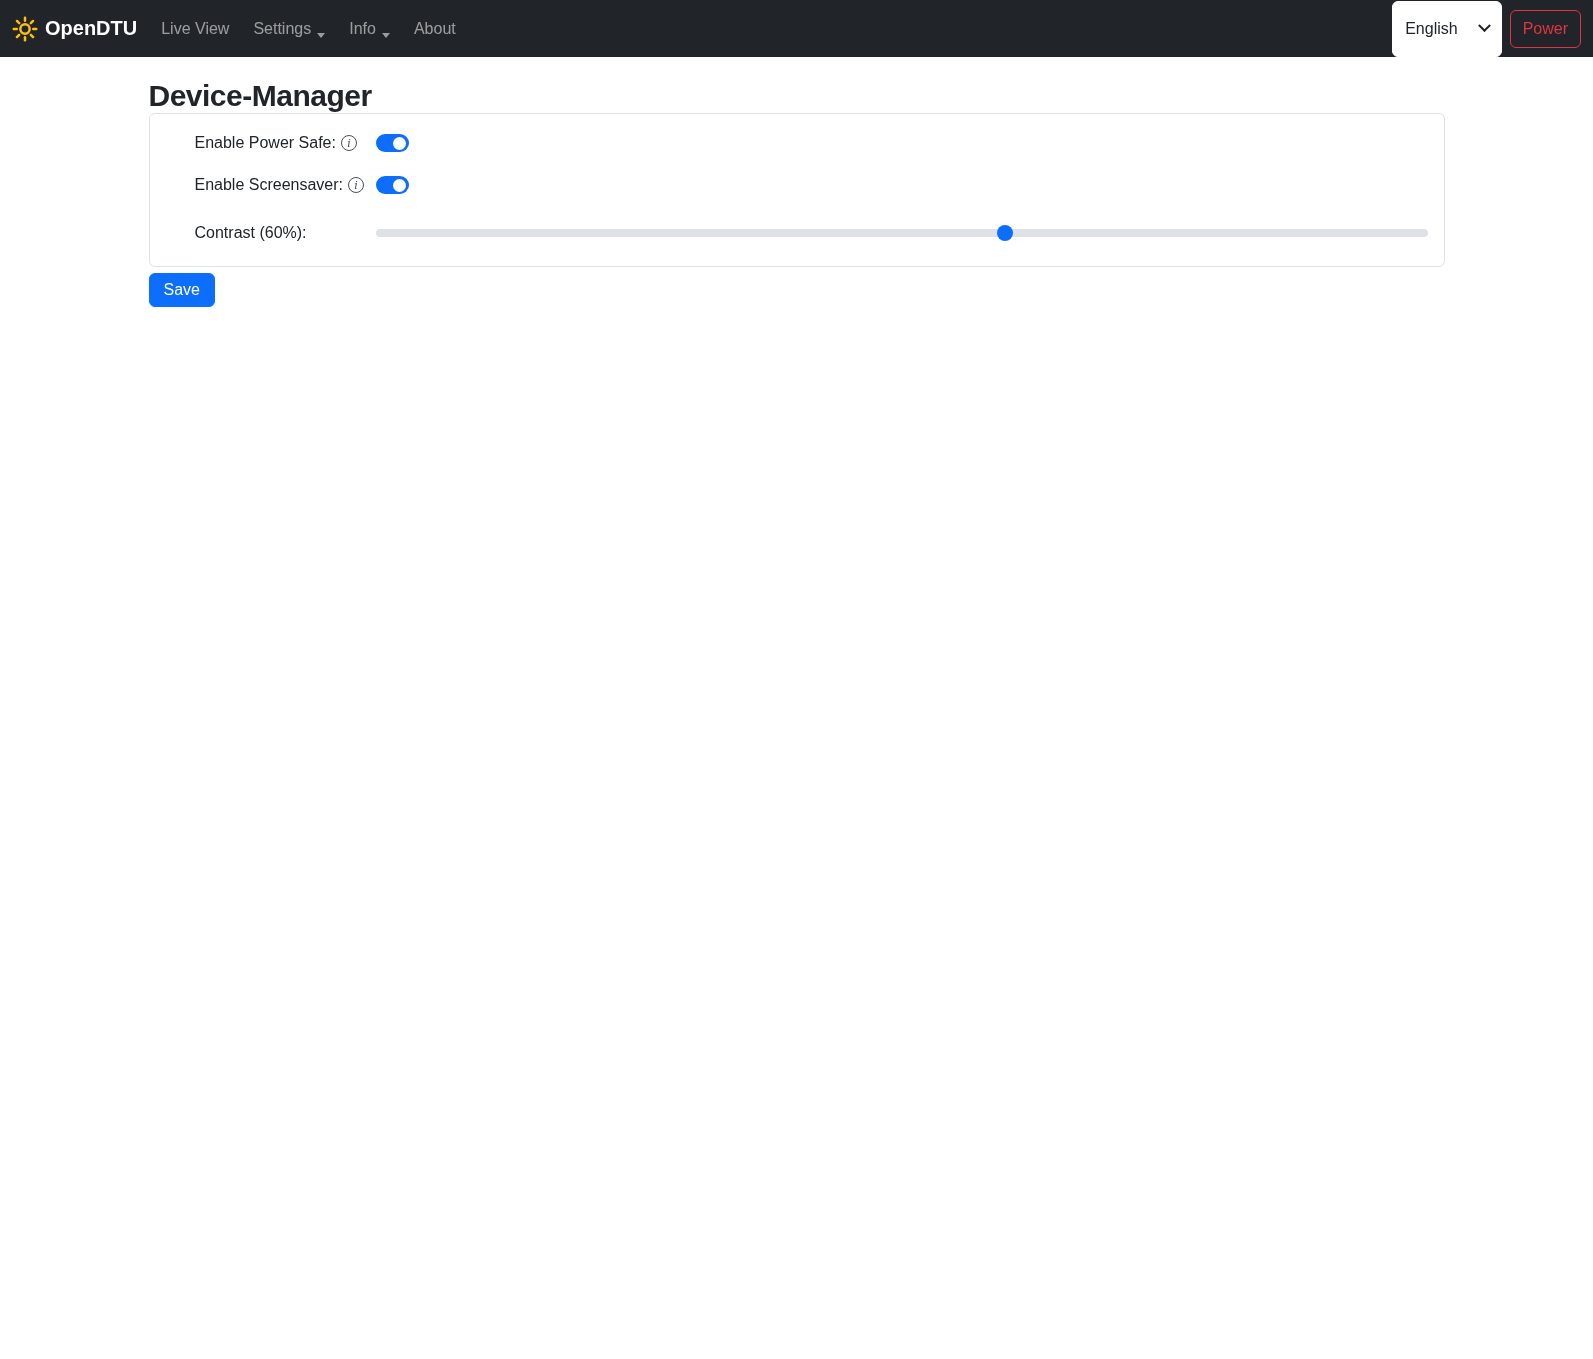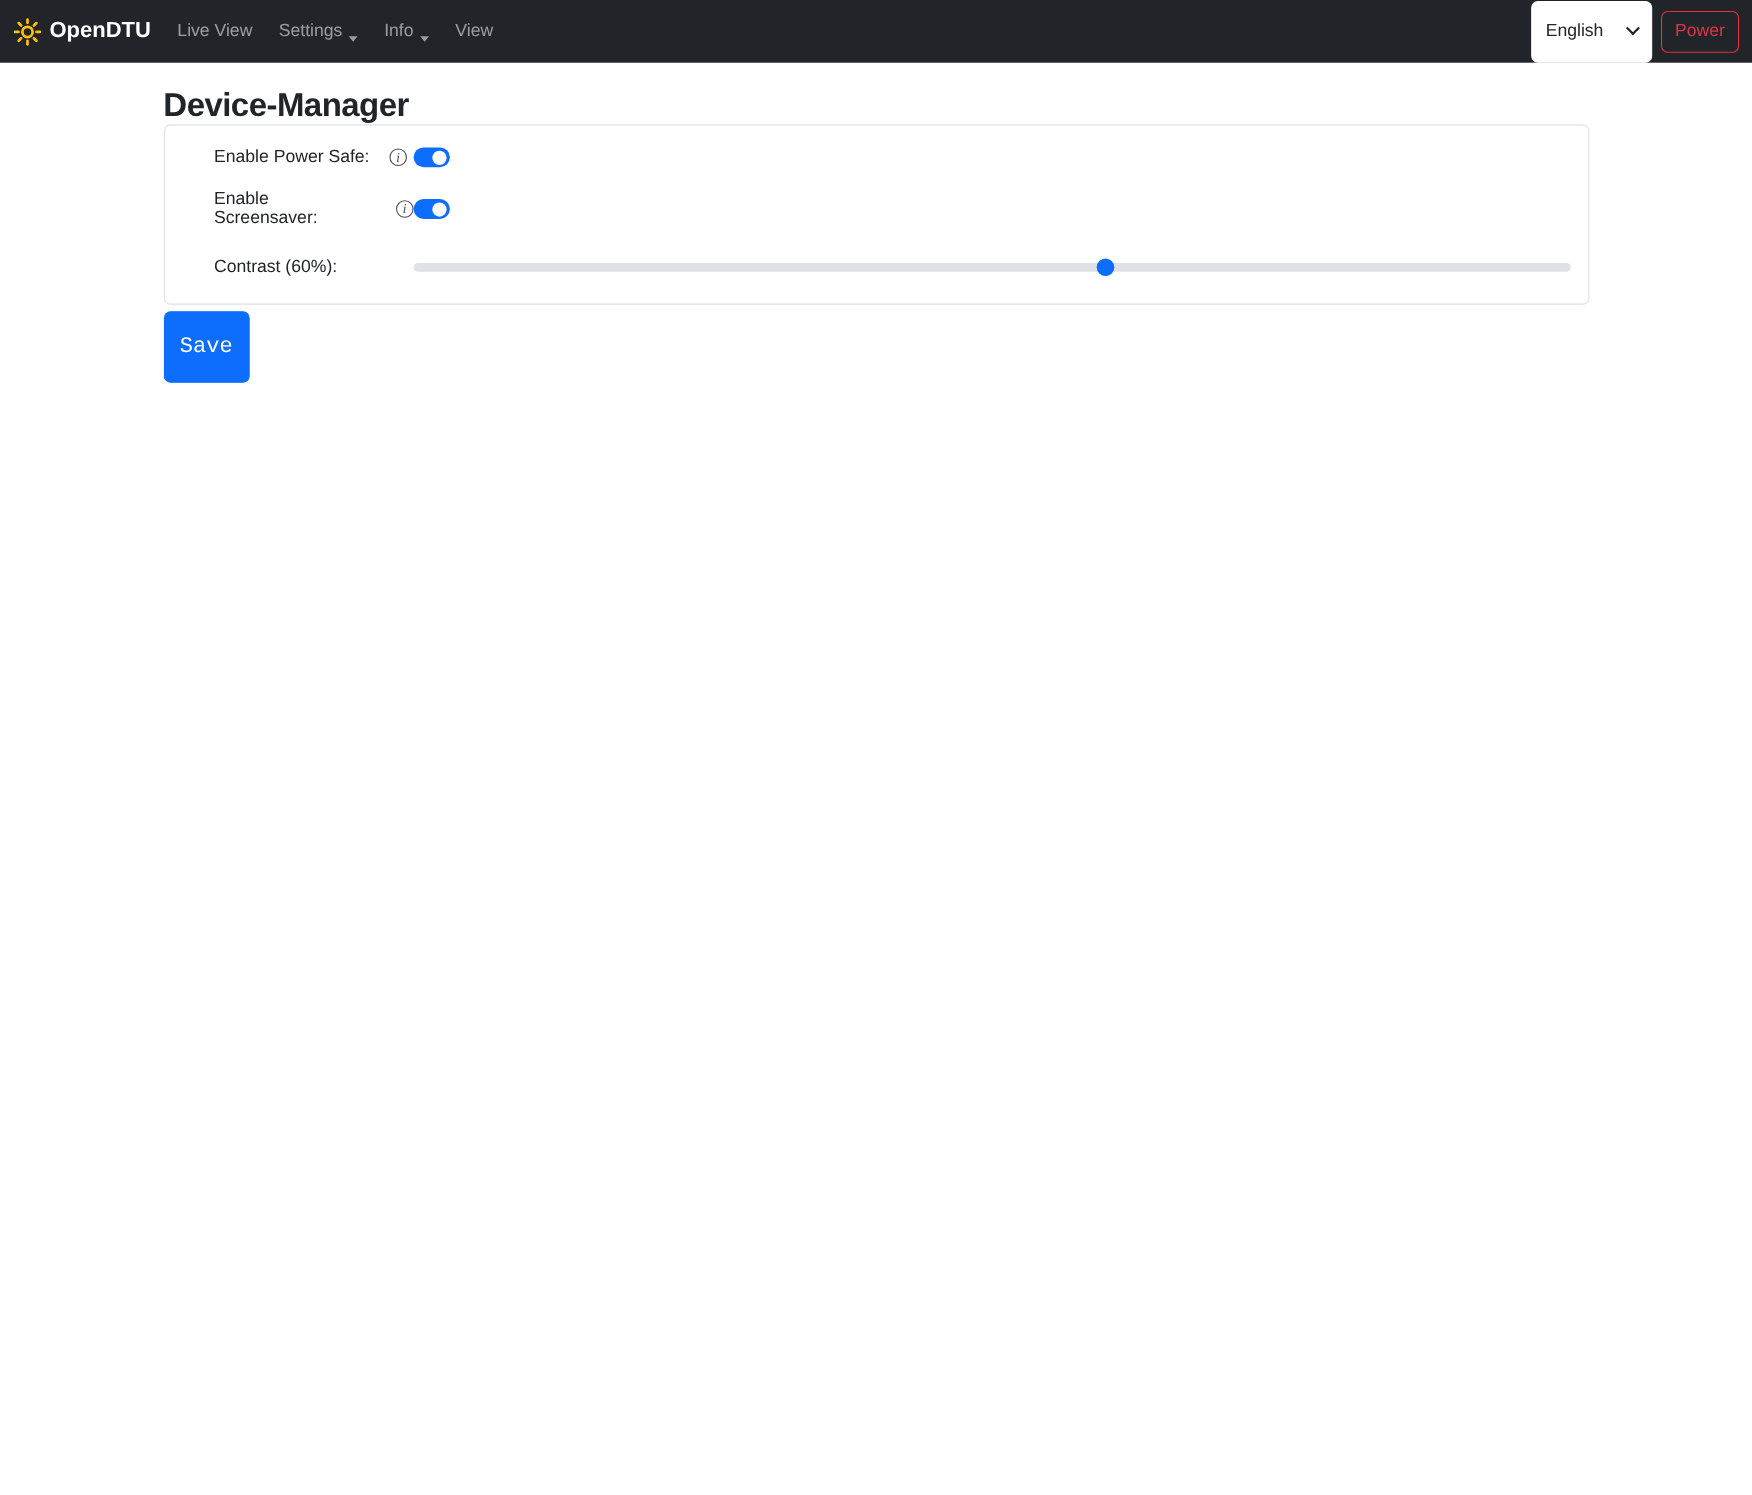--- a/index.html
+++ b/index.html
@@ -137,21 +137,21 @@
     align-items:center;
     margin-bottom:16px;
     min-height:26px;
   }
   .form-row:last-child{margin-bottom:4px;margin-top:22px;}
   .form-label{
     flex:0 0 16.6667%;
     max-width:16.6667%;
     font-size:16px;
     color:var(--text);
-    display:flex;align-items:center;gap:18px;padding-left:29px;
+    display:flex;align-items:center;gap:5px;padding-left:29px;
   }
   .info-icon{
     width:16px;height:16px;
     border:1px solid #4a5056;
     border-radius:50%;
     display:inline-flex;align-items:center;justify-content:center;
     font-family:"DejaVu Serif","Liberation Serif",serif;
     font-style:italic;
     font-size:11px;
     line-height:1;
@@ -202,23 +202,23 @@
     background:var(--accent);
   }
 
   
   .save-btn{
     margin-top:6px;
     background:var(--accent);
     color:#ffffff;
     border:1px solid var(--accent);
     border-radius:6px;
-    padding:20px 14px;
-    font-size:20px;
-    font-family:Liberation Mono, monospace;
+    padding:7px 14px;
+    font-size:16px;
+    font-family:Liberation Sans, sans-serif;
     cursor:pointer;
   }
 </style>
 </head>
 <body>
 
 <nav class="navbar">
   <div class="nav-left">
     <a class="brand">
       <span class="sun">
@@ -242,21 +242,21 @@
       </a>
       <a class="nav-link">
         <span>Settings</span>
         <span class="caret"></span>
       </a>
       <a class="nav-link">
         <span>Info</span>
         <span class="caret"></span>
       </a>
       <a class="nav-link">
-        <span>View</span>
+        <span>About</span>
       </a>
     </div>
   </div>
   <div class="nav-right">
     <div class="lang-select">
       <span>English</span>
       <span class="chevron"></span>
     </div>
     <button class="logout-btn">Power</button>
   </div>

